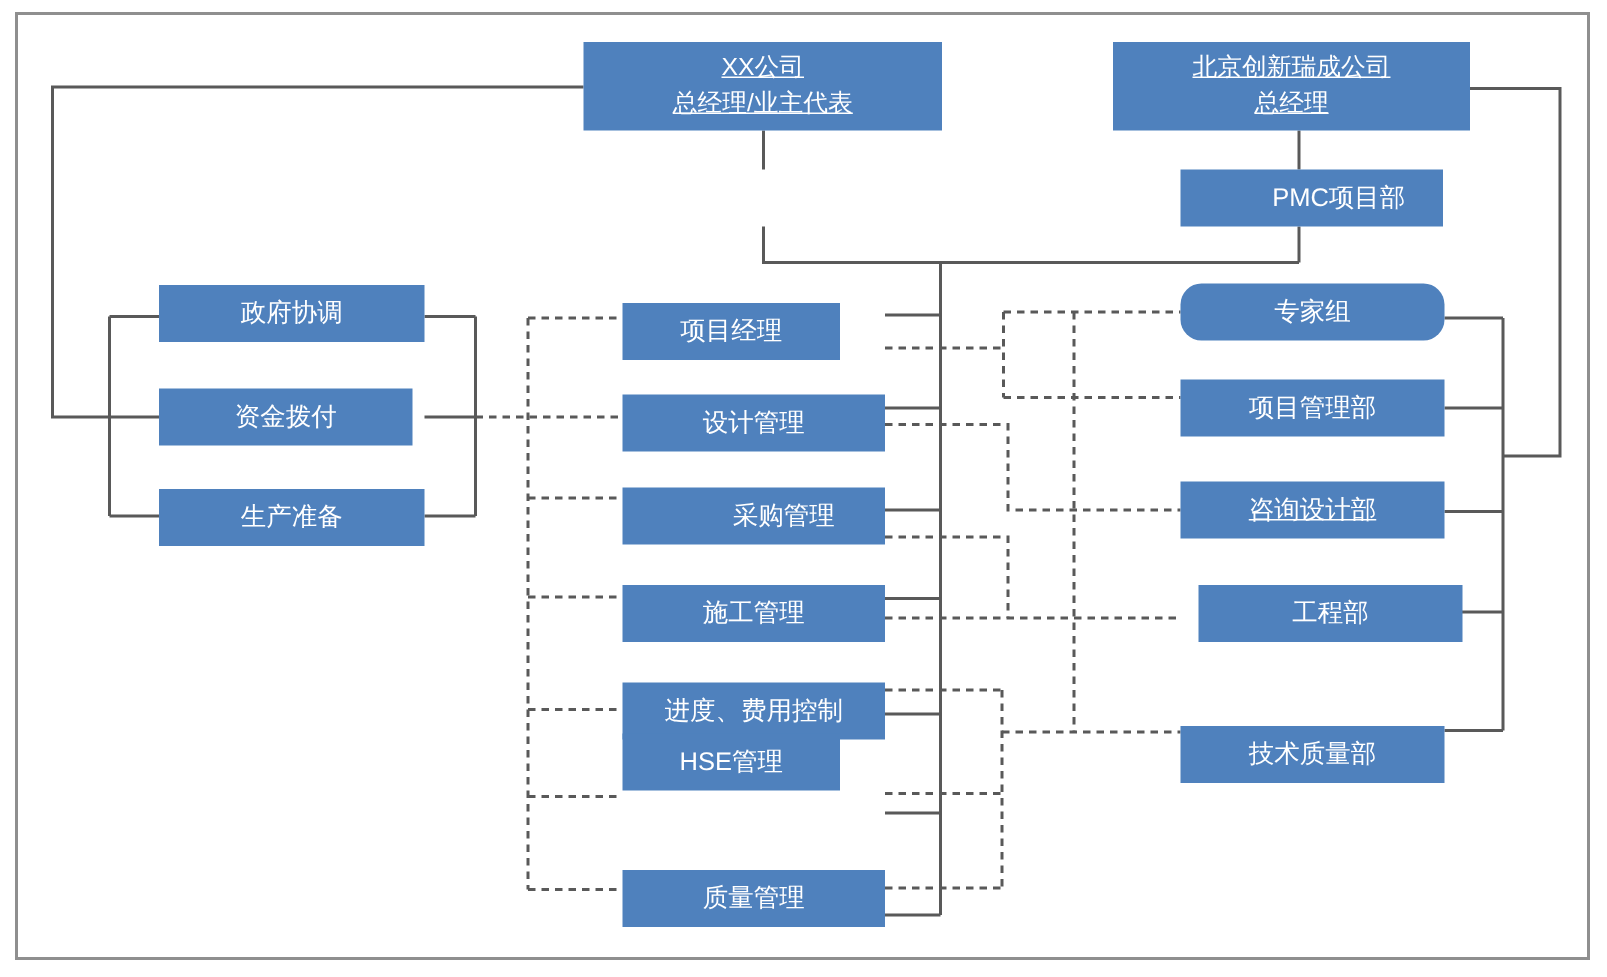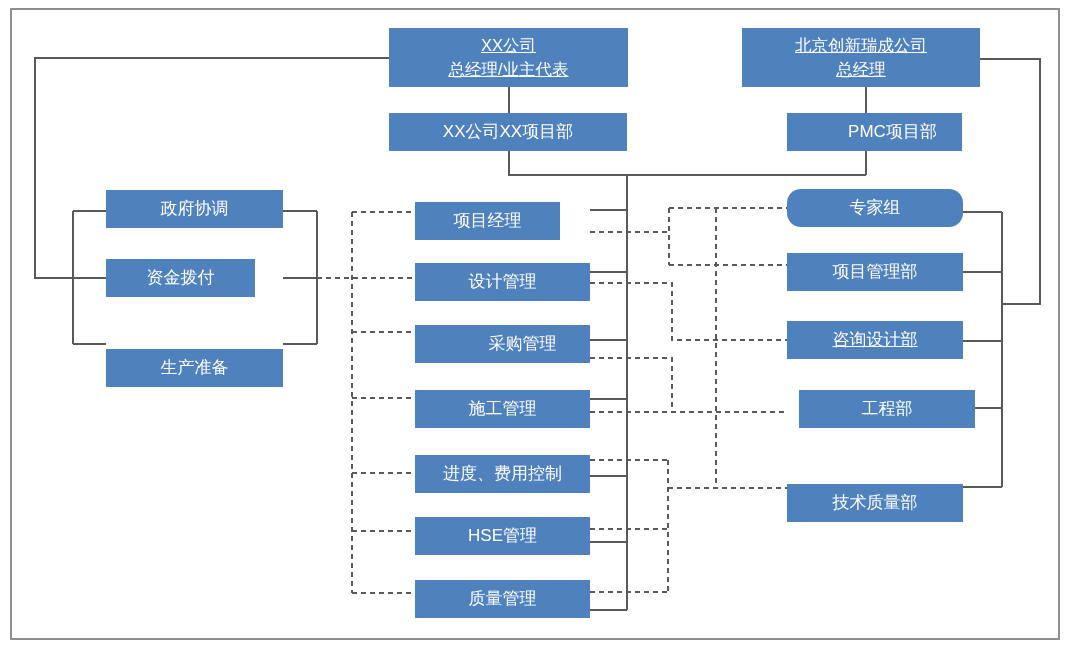--- a/index.html
+++ b/index.html
@@ -96,38 +96,37 @@
       <path d="M590 592 H668"></path>
       <path d="M668 488 H787"></path>
       <path d="M716 208 V488"></path>
     </g>
   </svg>
 
   <div class="node two-line" style="left:389px; top:28px; width:239px; height:59px;">
     <span>XX公司</span>
     <span>总经理/业主代表</span>
   </div>
-  <div class="node" style="left:389px; top:113px; width:238px; height:38px;">XX公司XX项目部</div>
 
   <div class="node two-line" style="left:742px; top:28px; width:238px; height:59px;">
     <span>北京创新瑞成公司</span>
     <span>总经理</span>
   </div>
   <div class="node" style="left:787px; top:113px; width:175px; height:38px;padding-left:36px;">PMC项目部</div>
 
   <div class="node" style="left:106px; top:190px; width:177px; height:38px;">政府协调</div>
-  <div class="node" style="left:106px; top:259px; width:149px; height:38px;">资金拨付</div>
-  <div class="node" style="left:106px; top:326px; width:177px; height:38px;margin-top:23px;">生产准备</div>
+  <div class="node" style="left:106px; top:259px; width:169px; height:38px;">资金拨付</div>
+  <div class="node" style="left:106px; top:326px; width:177px; height:38px;">生产准备</div>
 
   <div class="node" style="left:415px; top:202px; width:145px; height:38px;">项目经理</div>
   <div class="node" style="left:415px; top:263px; width:175px; height:38px;">设计管理</div>
   <div class="node" style="left:415px; top:325px; width:175px; height:38px;padding-left:40px;">采购管理</div>
   <div class="node" style="left:415px; top:390px; width:175px; height:38px;">施工管理</div>
   <div class="node" style="left:415px; top:455px; width:175px; height:38px;">进度、费用控制</div>
-  <div class="node" style="left:415px; top:517px; width:175px; height:38px;">HSE管理</div>
+  <div class="node" style="left:415px; top:489px; width:145px; height:38px;">HSE管理</div>
   <div class="node" style="left:415px; top:580px; width:175px; height:38px;">质量管理</div>
 
   <div class="node" style="left:787px; top:189px; width:176px; height:38px;border-radius:14px;">专家组</div>
   <div class="node" style="left:787px; top:253px; width:176px; height:38px;">项目管理部</div>
   <div class="node" style="left:787px; top:321px; width:176px; height:38px;text-decoration:underline;">咨询设计部</div>
   <div class="node" style="left:787px; top:390px; width:176px; height:38px;margin-left:12px;">工程部</div>
   <div class="node" style="left:787px; top:484px; width:176px; height:38px;">技术质量部</div>
 
 </div>
 

